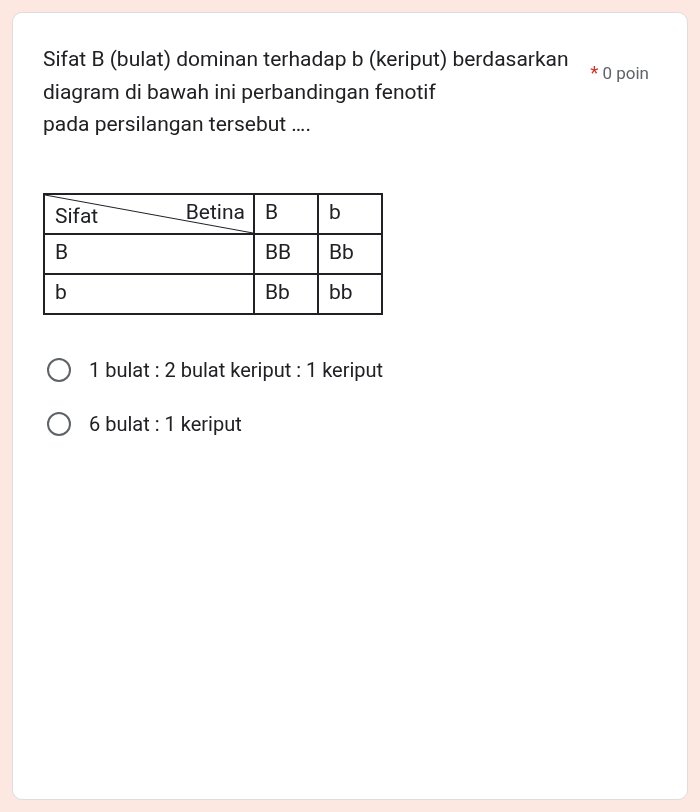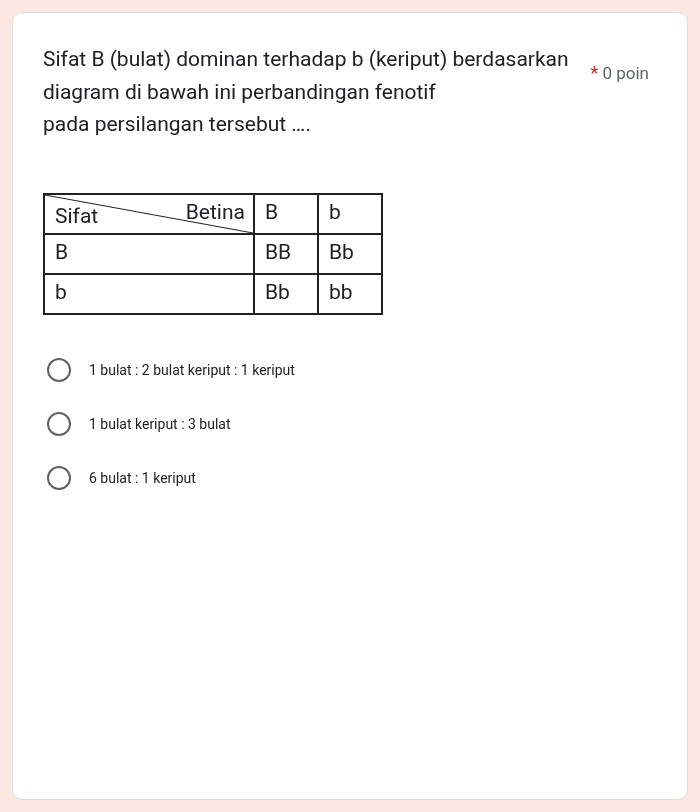--- a/index.html
+++ b/index.html
@@ -98,21 +98,21 @@
       cursor: pointer;
     }
     .radio {
       width: 24px;
       height: 24px;
       border: 2.5px solid #5f6368;
       border-radius: 50%;
       flex-shrink: 0;
     }
     .option-label {
-      font-size: 14px;
+      font-size: 20px;
       color: #202124;
     }
   </style>
 </head>
 <body>
 
 <div class="card">
   <div class="header-row">
     <div class="question" style="white-space: pre-line;">Sifat B (bulat) dominan terhadap b (keriput) berdasarkan
 diagram di bawah ini perbandingan fenotif
@@ -150,20 +150,16 @@
       </table>
   </div>
 
   <div class="options">
     <label class="option">
       <span class="radio"></span>
       <span class="option-label">1 bulat : 2 bulat keriput : 1 keriput</span>
     </label>
     <label class="option">
       <span class="radio"></span>
-      <span class="option-label">1 bulat keriput : 3 bulat</span>
-    </label>
-    <label class="option">
-      <span class="radio"></span>
       <span class="option-label">6 bulat : 1 keriput</span>
     </label>
   </div>
 </div>
 
 </body></html>

